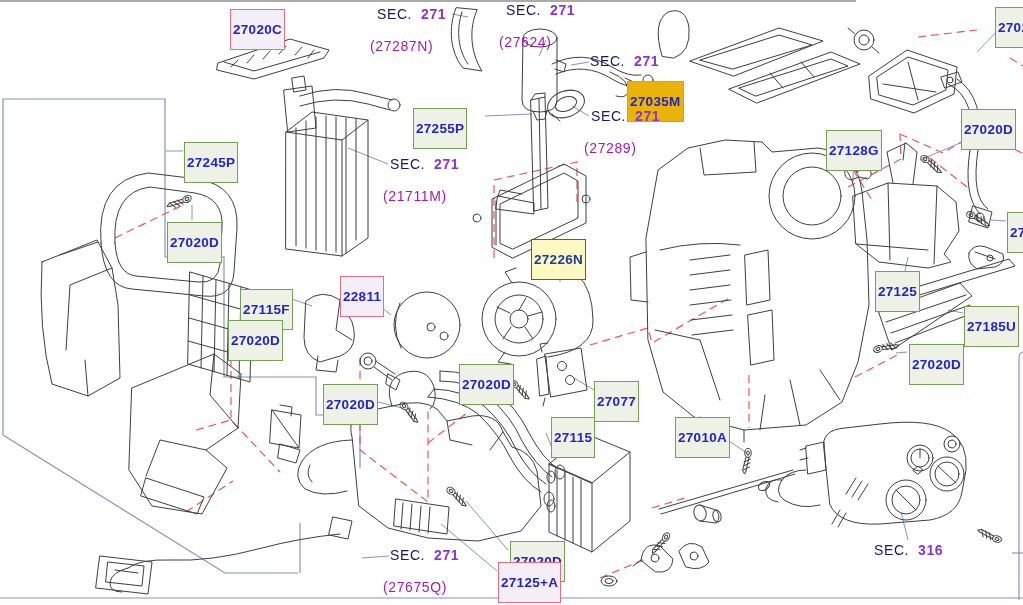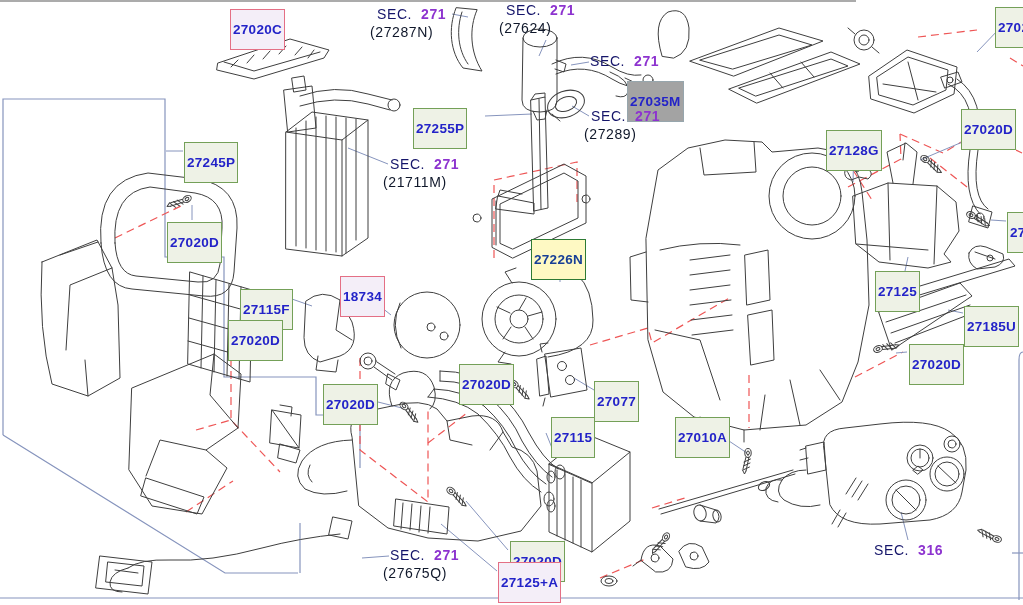--- a/index.html
+++ b/index.html
@@ -3,27 +3,27 @@
 <meta charset="utf-8">
 <style>
   html,body{margin:0;padding:0;background:#ffffff;}
   #stage{position:relative;width:1023px;height:605px;overflow:hidden;background:#ffffff;
          font-family:"Liberation Sans",sans-serif;}
   #stage svg{position:absolute;left:0;top:0;}
   .plabel{position:absolute;font:700 13.5px "Liberation Sans",sans-serif;color:#2323c8;
           background:#eef2e6;border:1px solid #74a058;padding:12px 2px;line-height:15px;
           letter-spacing:.3px;white-space:nowrap;cursor:pointer;}
   .plabel.pink{background:#f4eef8;border-color:#e46f85;}
-  .plabel.gray{background:#a3a3a3;border-color:#97a6ad;}
+  .plabel.gray{background:#eab308;border-color:#97a6ad;}
   .plabel.hl{background:#fef9c3;border-color:#2e7a34;color:#173f96;}
   .plabel.cut{border-right:none;}
   .sec{position:absolute;font:400 14px "Liberation Sans",sans-serif;color:#15156a;
        letter-spacing:.6px;white-space:nowrap;}
   .sec .num{color:#8d33cf;margin-left:9px;font-weight:700;}
-  .sec .sub{display:block;margin-top:2px;margin-left:-7px;color:#0f172a;}
+  .sec .sub{display:block;margin-top:16px;margin-left:-7px;color:#a21caf;}
 </style>
 </head>
 <body>
 
 <div id="stage">
 
 <svg width="1023" height="605" viewBox="0 0 1023 605">
   <defs>
     <g id="screwg" fill="none">
       <ellipse cx="0" cy="0" rx="4.5" ry="3.2"></ellipse>
@@ -386,21 +386,21 @@
   <div class="plabel pink" style="left:230px;top:9px">27020C</div>
   <div class="plabel" style="left:184px;top:142px">27245P</div>
   <div class="plabel" style="left:167px;top:222px">27020D</div>
   <div class="plabel" style="left:413px;top:108px">27255P</div>
   <div class="plabel gray" style="left:627px;top:81px">27035M</div>
   <div class="plabel hl" style="left:531px;top:239px">27226N</div>
   <div class="plabel" style="left:826px;top:130px">27128G</div>
   <div class="plabel" style="left:961px;top:109px">27020D</div>
   <div class="plabel cut" style="left:995px;top:7px">2702</div>
   <div class="plabel" style="left:240px;top:289px">27115F</div>
-  <div class="plabel pink" style="left:340px;top:276px">18734</div>
+  <div class="plabel pink" style="left:340px;top:276px">22811</div>
   <div class="plabel" style="left:228px;top:320px">27020D</div>
   <div class="plabel" style="left:323px;top:384px">27020D</div>
   <div class="plabel" style="left:459px;top:364px">27020D</div>
   <div class="plabel" style="left:594px;top:381px">27077</div>
   <div class="plabel" style="left:551px;top:417px">27115</div>
   <div class="plabel" style="left:675px;top:417px">27010A</div>
   <div class="plabel" style="left:875px;top:271px">27125</div>
   <div class="plabel" style="left:964px;top:306px">27185U</div>
   <div class="plabel" style="left:909px;top:344px">27020D</div>
   <div class="plabel" style="left:510px;top:541px">27020D</div>

